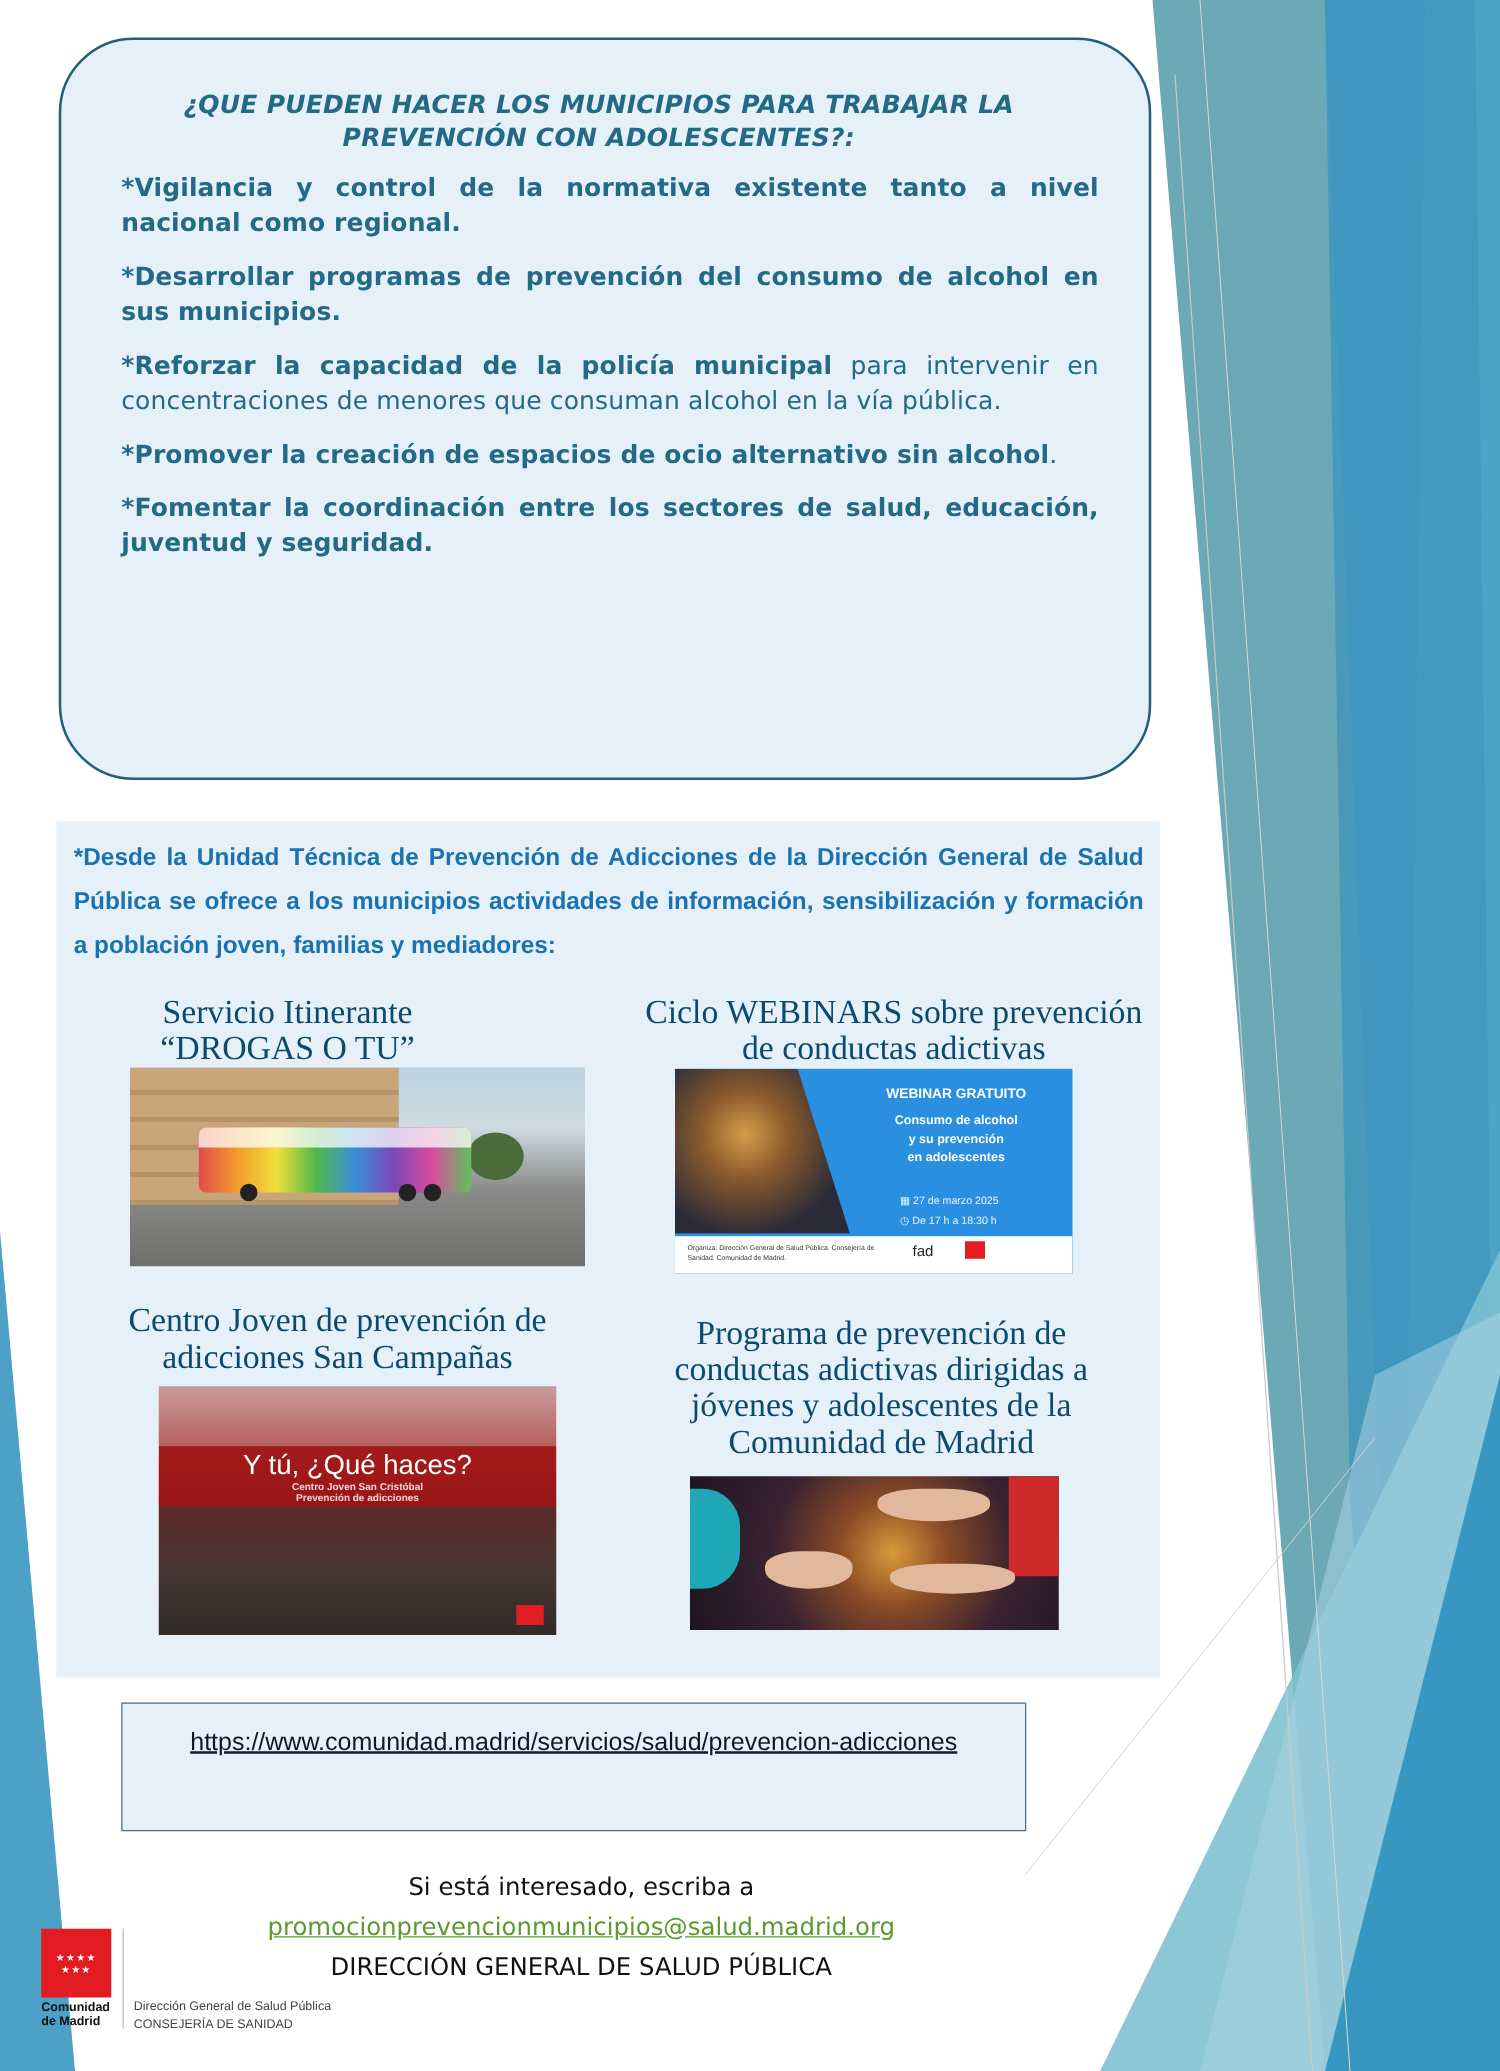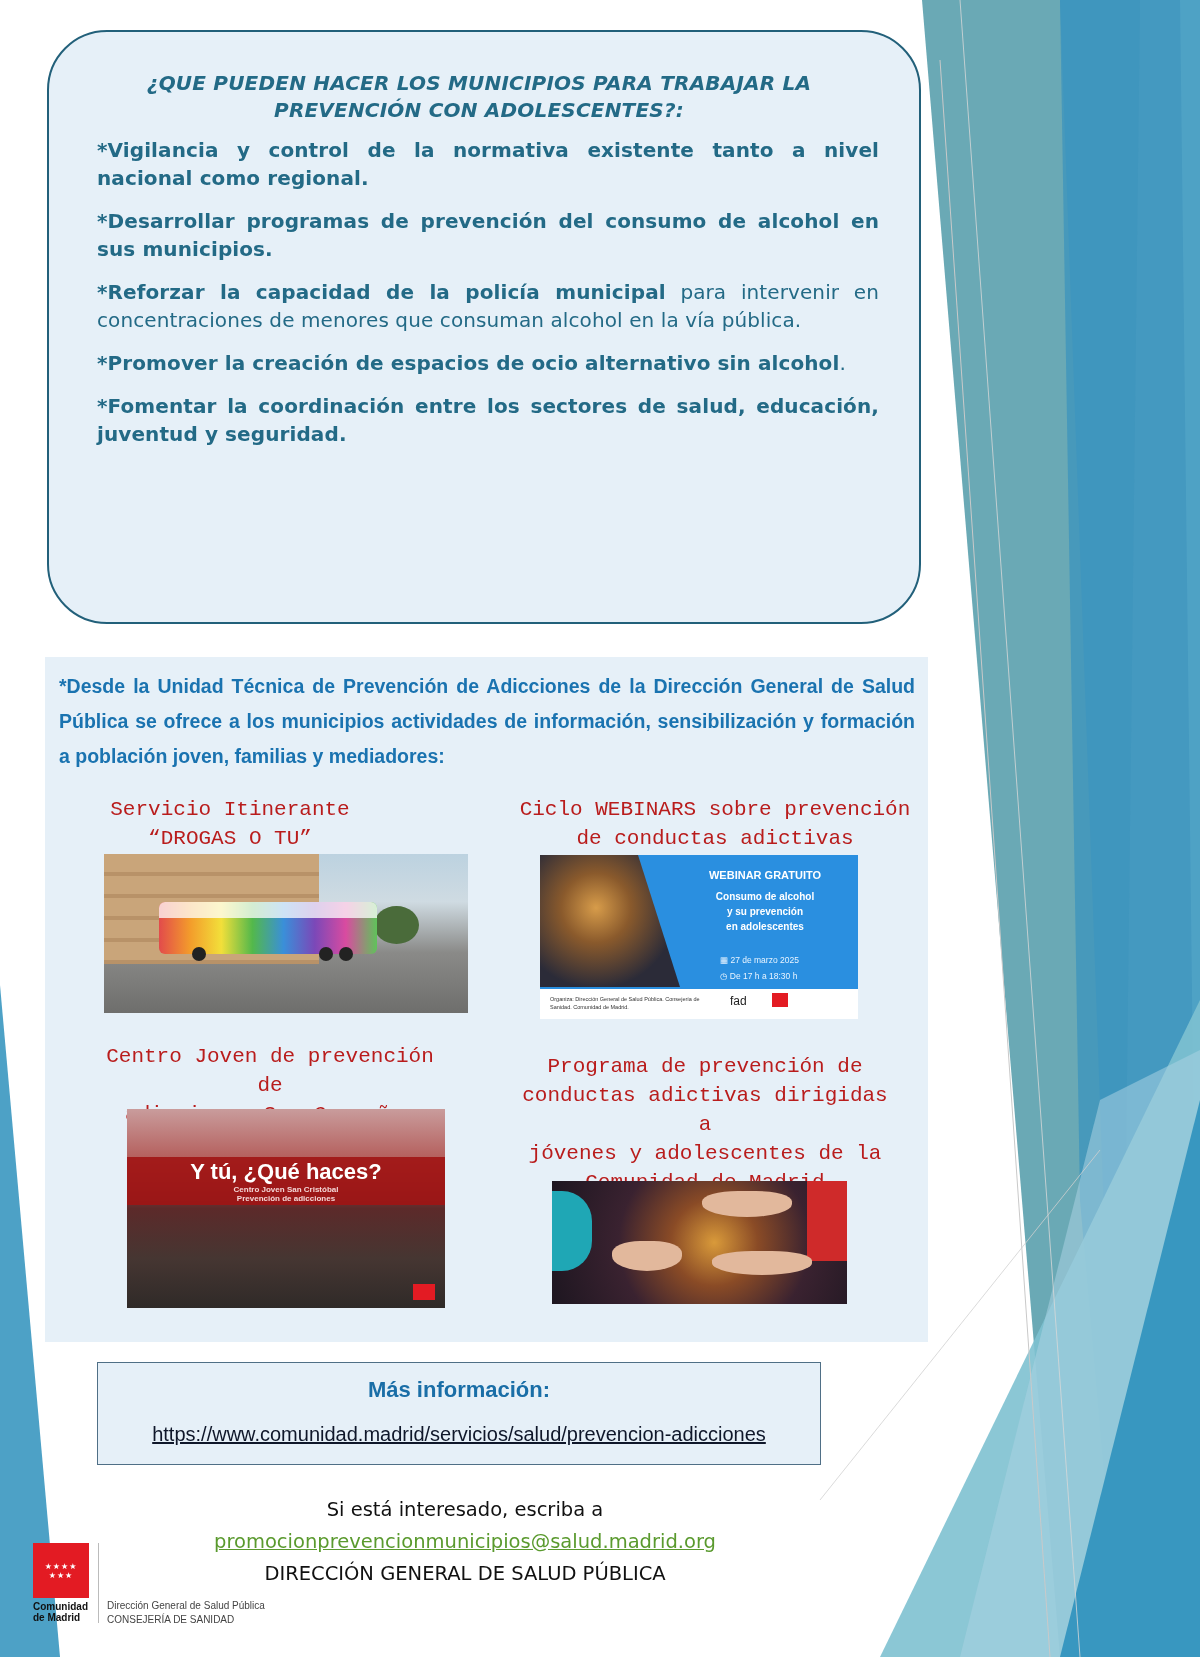--- a/index.html
+++ b/index.html
@@ -32,21 +32,21 @@
       position: absolute; left: 45px; top: 657px; width: 883px; height: 685px;
       background: #e6f0f8; z-index: 2;
     }
     .services-intro {
       position: absolute; left: 14px; top: 12px; width: 856px;
       font-family: "Liberation Sans", sans-serif; font-weight: bold; color: #1a73b0;
       font-size: 19.5px; line-height: 35px; text-align: justify;
     }
     .service-card { position: absolute; text-align: center; }
     .service-label {
-      font-family: Liberation Mono, monospace; color: #b91c1c; font-size: 21px; line-height: 29px;
+      font-family: Liberation Serif, serif; color: #0c4a6e; font-size: 27px; line-height: 29px;
     }
     .service-img { position: absolute; overflow: hidden; }
 
     
     .img-bus {
       background: linear-gradient(180deg, #bcd2e0 0%, #cfdbe2 30%, #8a8a88 62%, #6e6e6c 100%);
     }
     .img-bus .building {
       position: absolute; left: 0; top: 0; width: 215px; height: 110px;
       background: repeating-linear-gradient(180deg, #c9a57a 0 18px, #b89268 18px 22px);
@@ -72,21 +72,21 @@
     .img-webinar .wb-time { top: 116px; }
     .img-webinar .wb-foot { position: absolute; left: 0; top: 134px; width: 100%; height: 30px; background: #fff; }
     .img-webinar .wb-org { position: absolute; left: 10px; top: 140px; font-family: "Liberation Sans", sans-serif; font-size: 5.5px; color: #333; width: 150px; line-height: 8px; }
     .img-webinar .wb-fad { position: absolute; left: 190px; top: 139px; font-family: "Liberation Sans", sans-serif; font-size: 12px; color: #222; }
     .img-webinar .wb-logo { position: absolute; left: 232px; top: 138px; width: 16px; height: 14px; background: #e31b23; }
 
     .img-poster {
       background: linear-gradient(180deg, #c99c9c 0%, #b0524f 30%, #5c2a2a 50%, #463632 75%, #2f2a28 100%);
     }
     .img-poster .band { position: absolute; left: 0; top: 48px; width: 100%; height: 48px; background: rgba(160, 20, 20, 0.9); }
-    .img-poster .p-title { position: absolute; left: 0; top: 50px; width: 100%; text-align: center; font-family: "Liberation Sans", sans-serif; font-weight: bold; color: #fff; font-size: 22px; }
+    .img-poster .p-title { position: absolute; left: 0; top: 50px; width: 100%; text-align: center; font-family: "Liberation Sans", sans-serif; font-weight: normal; color: #fff; font-size: 22px; }
     .img-poster .p-sub { position: absolute; left: 0; top: 76px; width: 100%; text-align: center; font-family: "Liberation Sans", sans-serif; font-weight: bold; color: #f4d6d6; font-size: 8px; line-height: 9px; }
     .img-poster .p-logo { position: absolute; right: 10px; bottom: 8px; width: 22px; height: 16px; background: #e31b23; }
 
     .img-toast {
       background: radial-gradient(circle at 55% 50%, #d99a3a 0, #8a4b26 25%, #3a2230 55%, #1d1620 100%);
     }
     .img-toast .hand { position: absolute; border-radius: 40% 40% 50% 50%; background: #e2b89c; }
     .img-toast .teal { position: absolute; left: 0; top: 10px; width: 40px; height: 80px; background: #1fa7b5; border-radius: 0 30px 30px 0; }
     .img-toast .red { position: absolute; right: 0; top: 0; width: 40px; height: 80px; background: #cf2a2a; }
 
@@ -208,21 +208,20 @@
   <div class="service-img img-toast" style="left:507px; top:524px; width:295px; height:123px;">
     <div class="teal"></div>
     <div class="red"></div>
     <div class="hand" style="left:60px; top:60px; width:70px; height:30px;"></div>
     <div class="hand" style="left:150px; top:10px; width:90px; height:26px;"></div>
     <div class="hand" style="left:160px; top:70px; width:100px; height:24px;"></div>
   </div>
 </div>
 
 <div class="more-info">
-  <div class="more-info-title">Más información:</div>
   <a class="more-info-link">https://www.comunidad.madrid/servicios/salud/prevencion-adicciones</a>
 </div>
 
 <div class="contact">
   <div class="contact-line">Si está interesado, escriba a</div>
   <a class="contact-email">promocionprevencionmunicipios@salud.madrid.org</a>
   <div class="contact-org">DIRECCIÓN GENERAL DE SALUD PÚBLICA</div>
 </div>
 
 <div class="logo">

